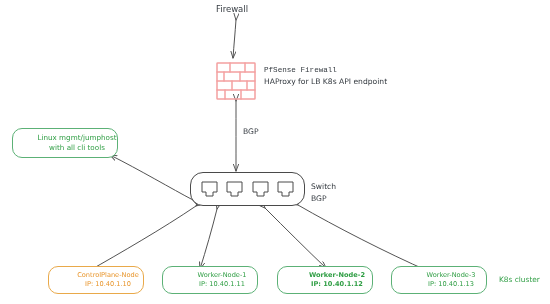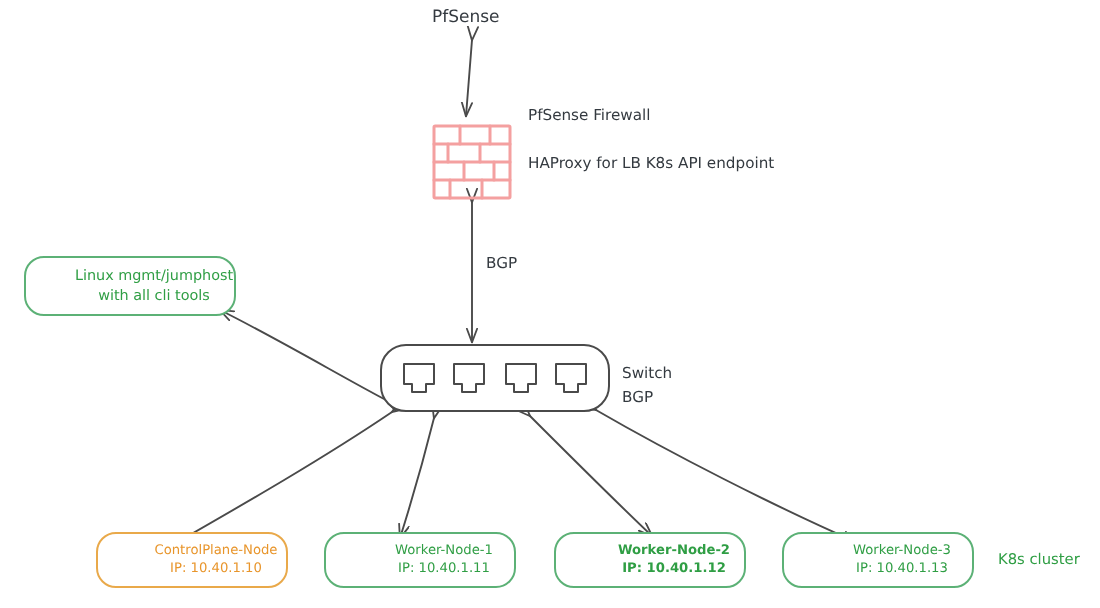--- a/index.html
+++ b/index.html
@@ -53,42 +53,42 @@
     <path d="M196,206 C162,229 122,252 87,272"></path>
 
     <path d="M217,209 C212,229 206,250 200,269"></path>
 
     <path d="M265,208 C286,229 306,249 326,268"></path>
 
     <path d="M298,205 C336,227 387,253 428,271"></path>
   </g>
 </svg>
 
-<div class="lbl lbl-dark" style="left:216px;top:4px;font-size:8.5px;">PfSense</div>
+<div class="lbl lbl-dark" style="left:216px;top:4px;font-size:8.5px;">Firewall</div>
 
 <div class="fw-icon" style="left:216px;top:62px;width:40px;height:38px;">
   <svg width="40" height="38" viewBox="0 0 40 38" xmlns="http://www.w3.org/2000/svg">
     <g stroke="#f4a0a0" stroke-width="1.5" fill="none" stroke-linecap="round">
       <rect x="1" y="1" width="38" height="36" rx="0.6"></rect>
       <line x1="1" y1="10" x2="39" y2="10"></line>
       <line x1="1" y1="19" x2="39" y2="19"></line>
       <line x1="1" y1="28" x2="39" y2="28"></line>
       <line x1="14" y1="1" x2="14" y2="10"></line>
       <line x1="29" y1="1" x2="29" y2="10"></line>
       <line x1="8" y1="10" x2="8" y2="19"></line>
       <line x1="24" y1="10" x2="24" y2="19"></line>
       <line x1="16" y1="19" x2="16" y2="28"></line>
       <line x1="31" y1="19" x2="31" y2="28"></line>
       <line x1="9" y1="28" x2="9" y2="37"></line>
       <line x1="25" y1="28" x2="25" y2="37"></line>
     </g>
   </svg>
 </div>
 
-<div class="lbl lbl-dark" style="left:264px;top:53px;font-size:7.6px;">PfSense Firewall</div>
+<div class="lbl lbl-dark" style="left:264px;top:66px;font-size:7.6px;font-family:Liberation Mono, monospace;">PfSense Firewall</div>
 <div class="lbl lbl-dark" style="left:264px;top:77px;font-size:7.6px;">HAProxy for LB K8s API endpoint</div>
 
 <div class="lbl lbl-dark" style="left:243px;top:127px;font-size:7.6px;">BGP</div>
 
 <div class="node-box node-green" style="left:12px;top:128px;width:106px;height:30px;font-size:7.2px;">
   <span>Linux mgmt/jumphost</span>
   <span>with all cli tools</span>
 </div>
 
 <div class="switch-box" style="left:190px;top:172px;width:115px;height:34px;padding:0 6px;">

